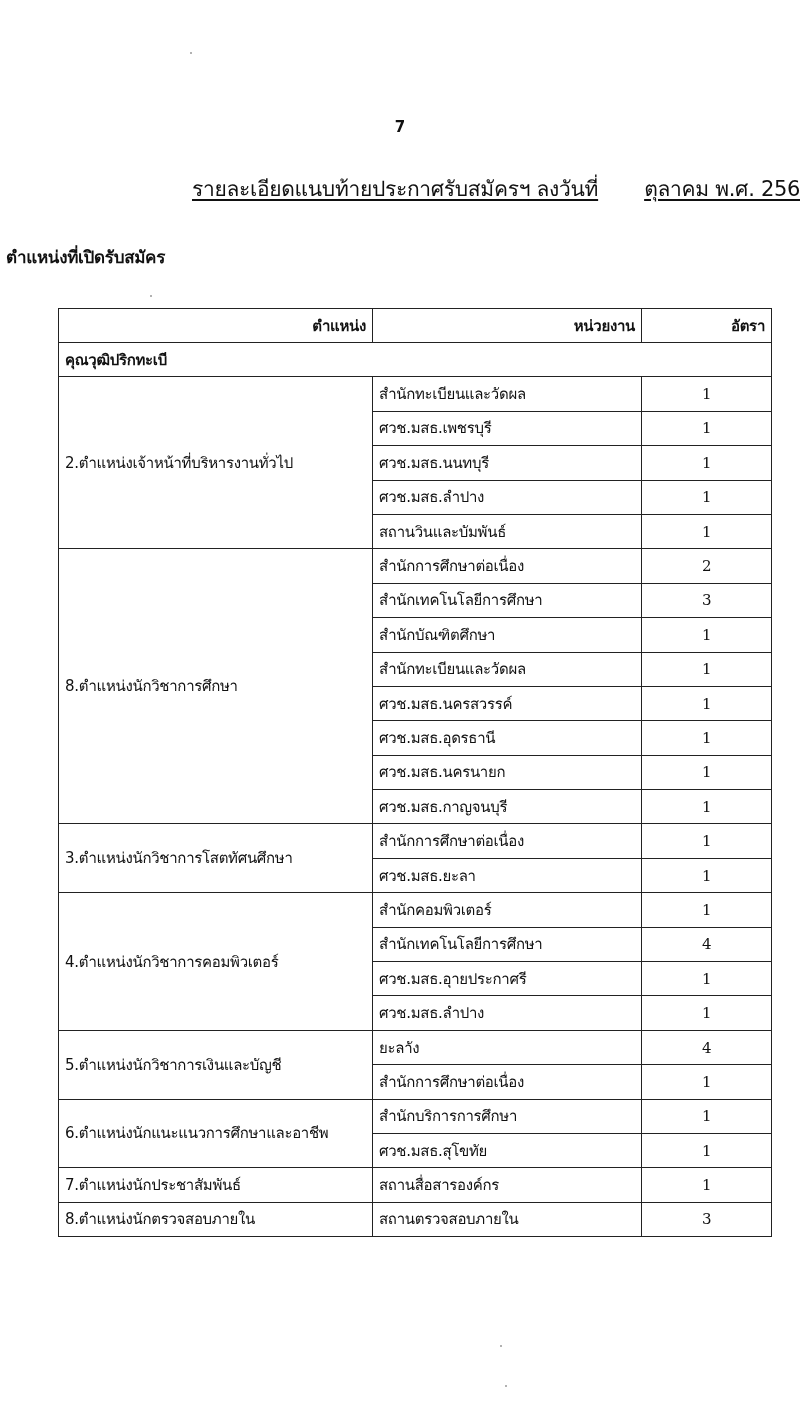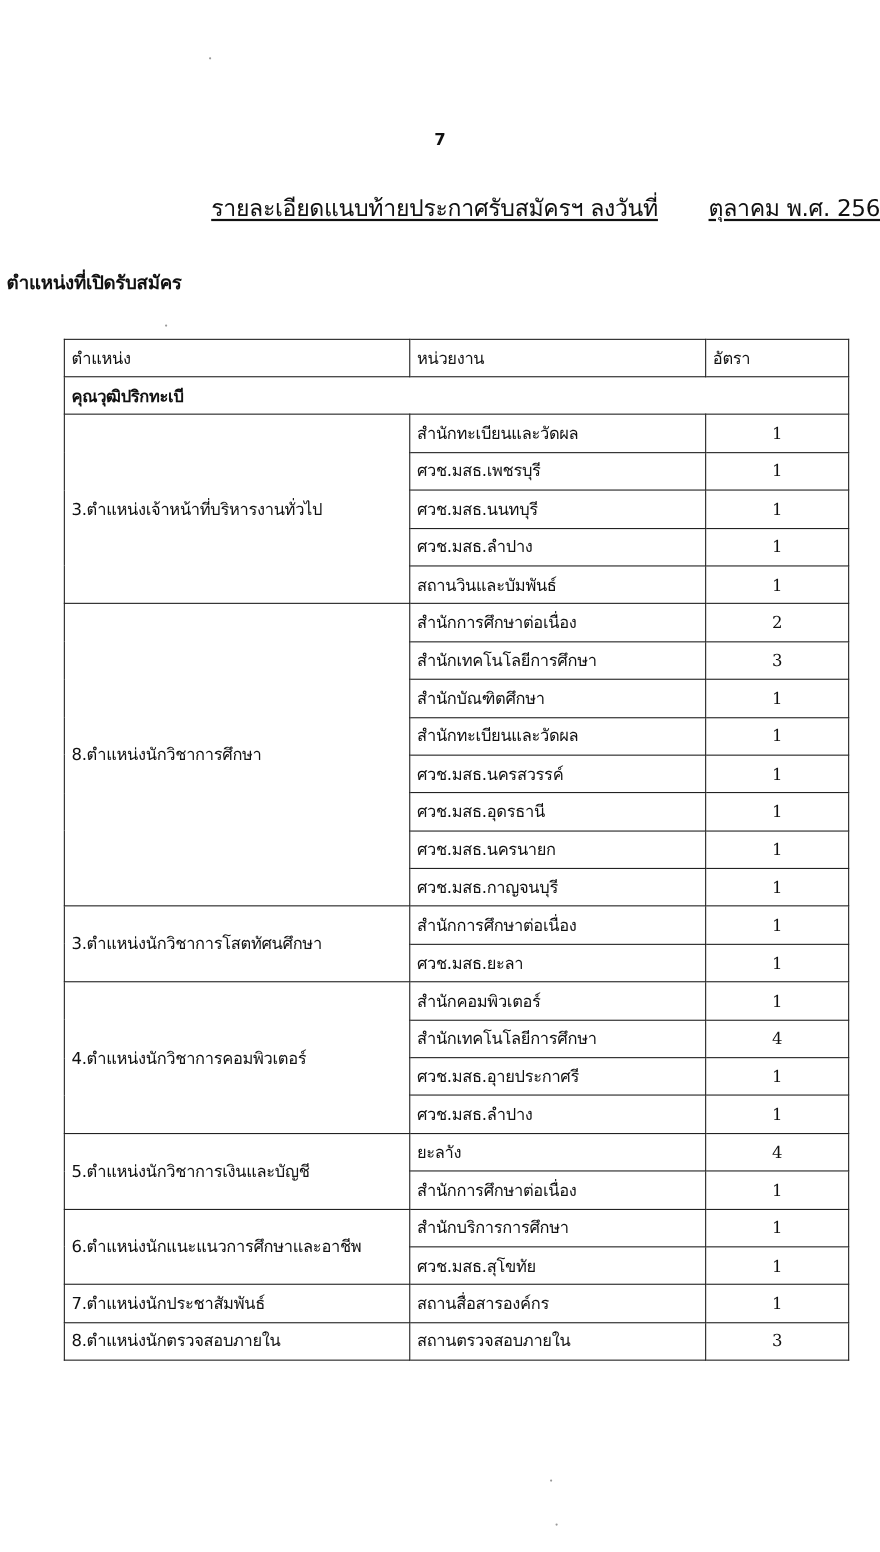--- a/index.html
+++ b/index.html
@@ -52,22 +52,22 @@
   table.positions th, table.positions td {
     border: 1.3px solid #222;
     padding: 0 6px;
     height: 34.4px;
     box-sizing: border-box;
     vertical-align: middle;
     white-space: nowrap;
     letter-spacing: -0.3px;
   }
   table.positions th {
-    font-weight: normal;
-    text-align: left;
+    font-weight: bold;
+    text-align: right;
     height: 34px;
   }
   col.c1 { width: 314px; }
   col.c2 { width: 269px; }
   col.c3 { width: 130px; }
   td.group-cell { font-weight: bold; font-size: 15px; }
   td.pos-cell { vertical-align: top; padding-top: 7px; }
   td.rate { text-align: center; font-family: "DejaVu Serif", "Liberation Serif", serif; font-size: 15px; }
   .stray-dot {
     position: absolute;
@@ -98,21 +98,21 @@
       <th>ตำแหน่ง</th>
       <th>หน่วยงาน</th>
       <th>อัตรา</th>
     </tr>
   </thead>
   <tbody id="table-body">
     <tr>
       <td class="group-cell" colspan="3">คุณวุฒิปริกทะเบี</td>
     </tr>
   <tr>
-        <td class="pos-cell" rowspan="5">3.ตำแหน่งเจ้าหน้าที่บริหารงานทั่วไป</td>
+        <td class="pos-cell" rowspan="5">2.ตำแหน่งเจ้าหน้าที่บริหารงานทั่วไป</td>
         <td>สำนักทะเบียนและวัดผล</td>
         <td class="rate">1</td>
       </tr>
       <tr>
         <td>ศวช.มสธ.เพชรบุรี</td>
         <td class="rate">1</td>
       </tr>
       <tr>
         <td>ศวช.มสธ.นนทบุรี</td>
         <td class="rate">1</td>

